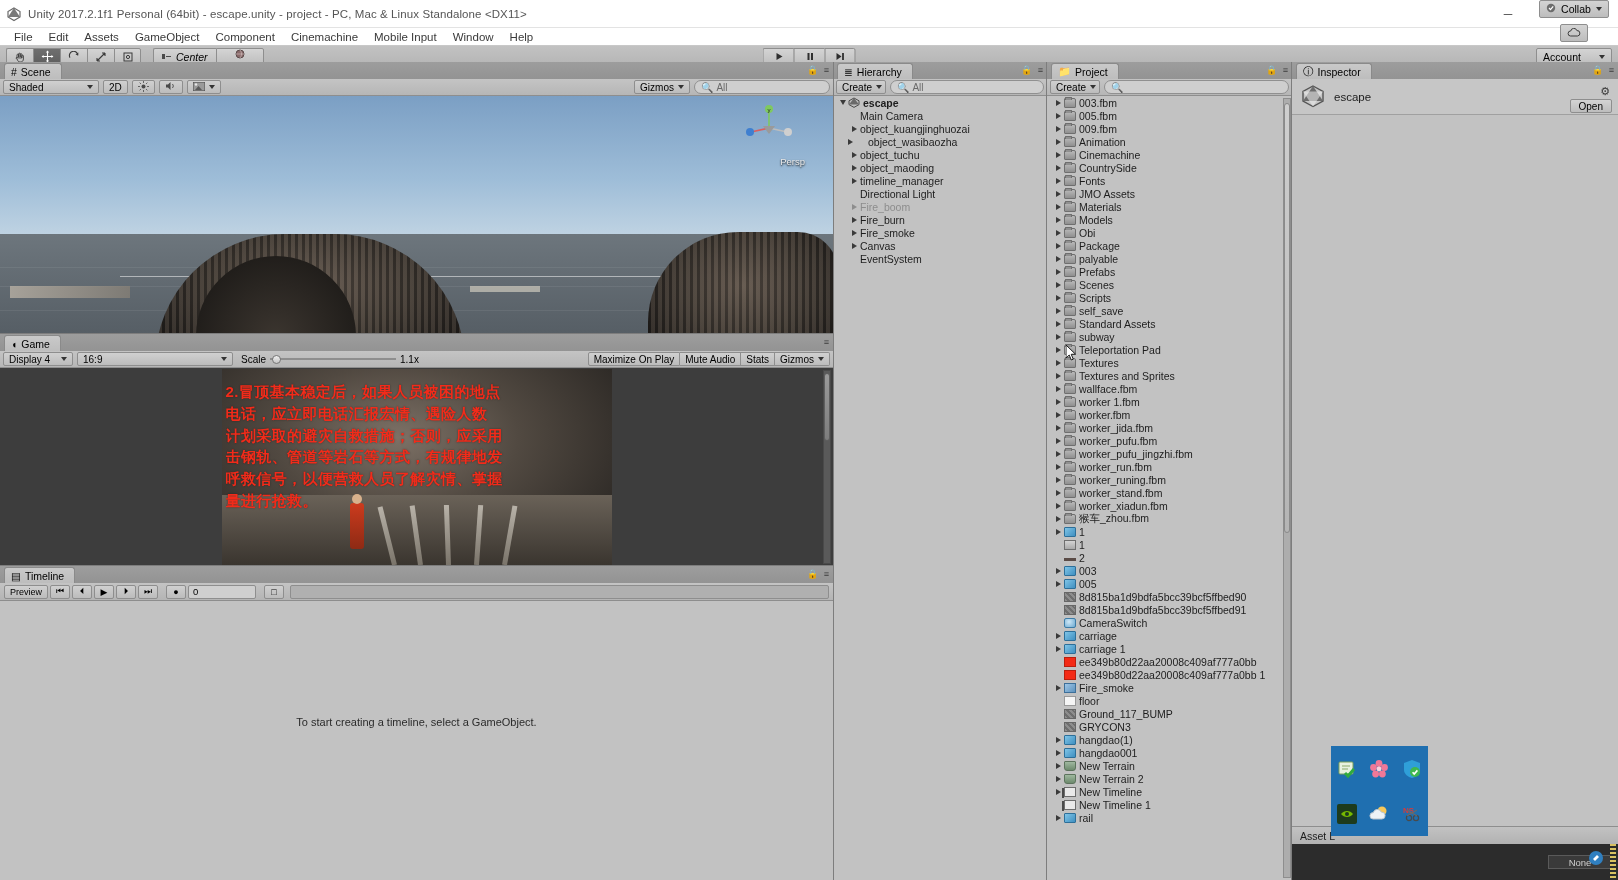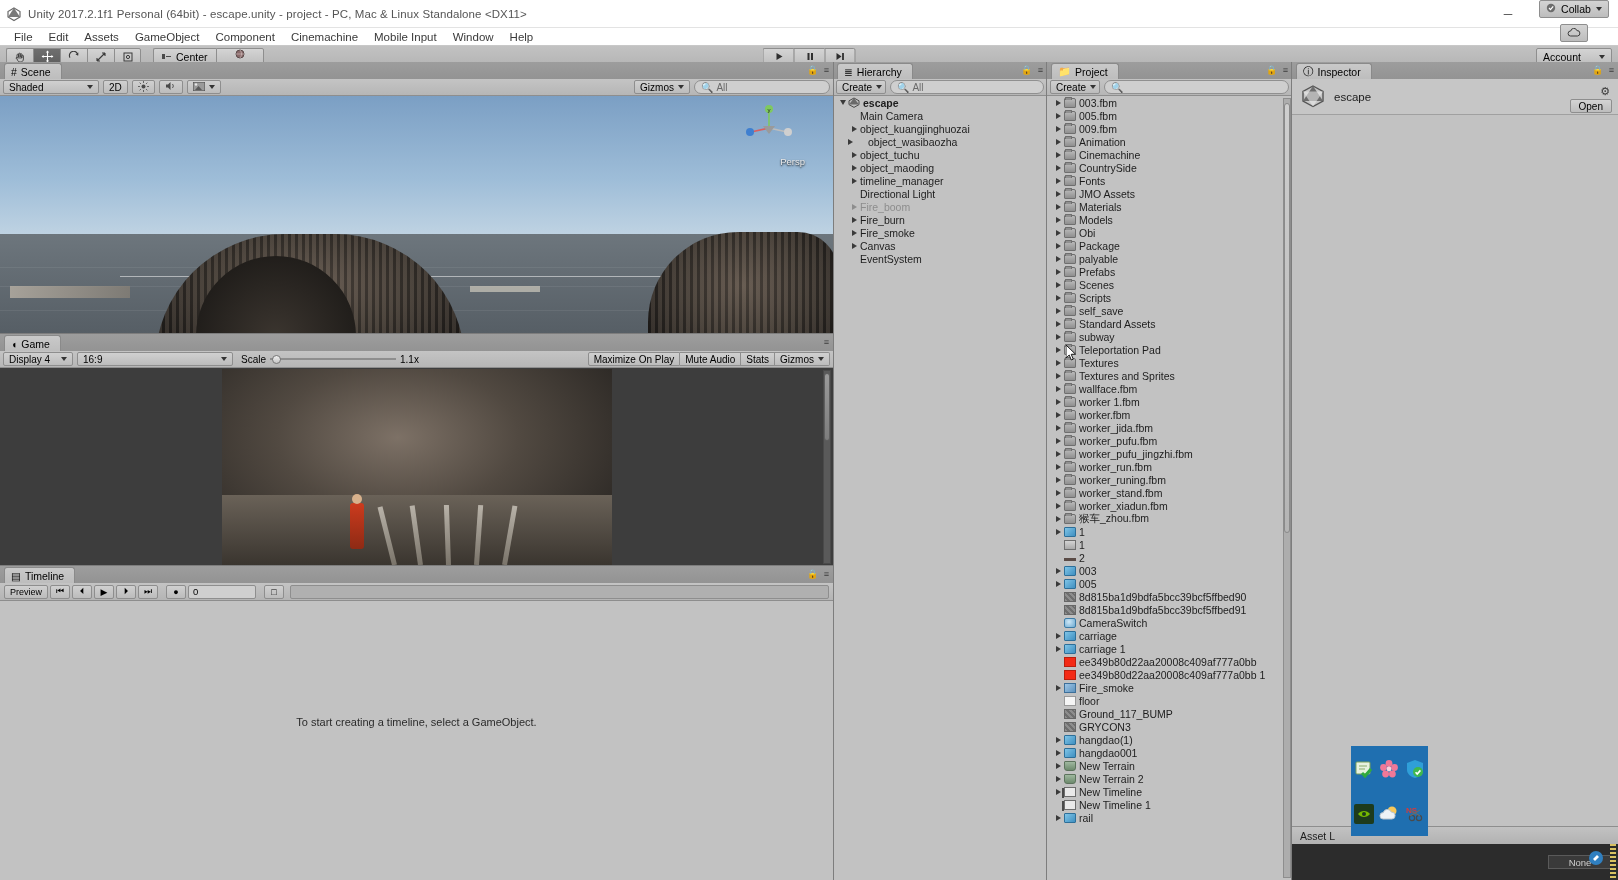--- a/index.html
+++ b/index.html
@@ -29,21 +29,21 @@
   .tbtn { width:27px; height:18px; background:linear-gradient(#d4d4d4,#bdbdbd);
      border:1px solid #8e8e8e; border-right-width:0; display:flex; align-items:center;
      justify-content:center; }
   .tbtn:last-child { border-right-width:1px; border-radius:0 2px 2px 0; }
   .tbtn:first-child { border-radius:2px 0 0 2px; }
   .tbtn.on { background:linear-gradient(#6f6f6f,#5e5e5e); }
   .pivot { display:flex; }
   .pvbtn { height:18px; background:linear-gradient(#d4d4d4,#bdbdbd); border:1px solid #8e8e8e;
      border-right-width:0; display:flex; align-items:center; padding:0 8px; gap:4px; font-size:10.5px; }
   .pvbtn:last-child { border-right-width:1px; border-radius:0 2px 2px 0;flex-direction:column; }
-  .pvbtn:first-child { border-radius:2px 0 0 2px; }
+  .pvbtn:first-child { border-radius:2px 0 0 2px;font-style:italic; }
   .play-group { position:absolute; left:50%; transform:translateX(-50%); display:flex; }
   .pbtn { width:31px; height:18px; background:linear-gradient(#d4d4d4,#bdbdbd);
      border:1px solid #8e8e8e; border-right-width:0; display:flex; align-items:center;
      justify-content:center; }
   .pbtn:last-child { border-right-width:1px; border-radius:0 2px 2px 0; }
   .pbtn:first-child { border-radius:2px 0 0 2px; }
   .tb-right { margin-left:auto; display:flex; align-items:center; gap:6px;flex-direction:column; }
   .drop { height:18px; background:linear-gradient(#d4d4d4,#bdbdbd); border:1px solid #8e8e8e;
      border-radius:2px; display:flex; align-items:center; padding:0 6px; gap:5px; font-size:10.5px; }
   .caret { width:0;height:0;border-left:3px solid transparent;border-right:3px solid transparent;
@@ -180,21 +180,21 @@
   
   .assetbar { position:absolute; left:1292px; bottom:36px; width:326px; height:18px;
      background:linear-gradient(#c2c2c2,#b2b2b2); border-top:1px solid #8e8e8e;
      display:flex; align-items:center; padding-left:8px; font-size:10.5px; color:#1d1d1d; }
   .asset-dark { position:absolute; left:1292px; bottom:0; width:326px; height:36px;
      background:#2c2c2c; display:flex; align-items:center; padding-left:8px; gap:6px;
      color:#d0d0d0; font-size:10px; }
   .none-box { margin-left:auto; margin-right:6px; height:14px; width:64px; background:#3a3a3a;
      border:1px solid #5a5a5a; display:flex; align-items:center; justify-content:center;
      font-size:9.5px; color:#cfcfcf; }
-  .tray { position:absolute; right:190px; bottom:44px; width:77px; height:90px; background:#1f6fb0;
+  .tray { position:absolute; right:190px; bottom:44px; width:97px; height:90px; background:#1f6fb0;
      display:grid; grid-template-columns:repeat(3,1fr); grid-template-rows:repeat(2,1fr);
      align-items:center; justify-items:center; }
   .tray-ico { width:20px; height:20px; border-radius:3px; }
 
   .scroll-v { position:absolute; right:1px; top:36px; width:8px; bottom:2px; background:#b0b0b0;
      border:1px solid #8e8e8e; }
   .scroll-thumb { position:absolute; left:0; right:0; background:linear-gradient(#cfcfcf,#b5b5b5);
      border:1px solid #8a8a8a; border-radius:4px; }
   .divider-v { position:absolute; top:0; bottom:0; width:1px; background:#7d7d7d; }
   .divider-h { position:absolute; left:0; right:0; height:1px; background:#7d7d7d; }
@@ -475,20 +475,28 @@
       <div class="game-canvas">
         <div class="tunnel-bg"></div>
         <div class="rails">
           <div class="rail-bar" style="left:170px;transform:rotate(-14deg)"></div>
           <div class="rail-bar" style="left:196px;transform:rotate(-8deg)"></div>
           <div class="rail-bar" style="left:224px;transform:rotate(-2deg)"></div>
           <div class="rail-bar" style="left:252px;transform:rotate(4deg)"></div>
           <div class="rail-bar" style="left:280px;transform:rotate(10deg)"></div>
         </div>
         <div class="worker"></div>
+        <div class="game-overlay-text">
+          <div>2.冒顶基本稳定后，如果人员被困的地点</div>
+          <div>电话，应立即电话汇报宏情、遇险人数</div>
+          <div>计划采取的避灾自救措施；否则，应采用</div>
+          <div>击钢轨、管道等岩石等方式，有规律地发</div>
+          <div>呼救信号，以便营救人员了解灾情、掌握</div>
+          <div>量进行抢救。</div>
+        </div>
       </div>
       <div class="scroll-v" style="top:2px;right:2px;background:#5a5a5a;border-color:#4a4a4a">
         <div class="scroll-thumb" style="top:2px;height:68px;background:linear-gradient(#9a9a9a,#7d7d7d);border-color:#5f5f5f"></div>
       </div>
     </div>
   </div>
 
   <div class="panel" id="timeline-panel">
     <div class="tabrow">
       <div class="tab">

